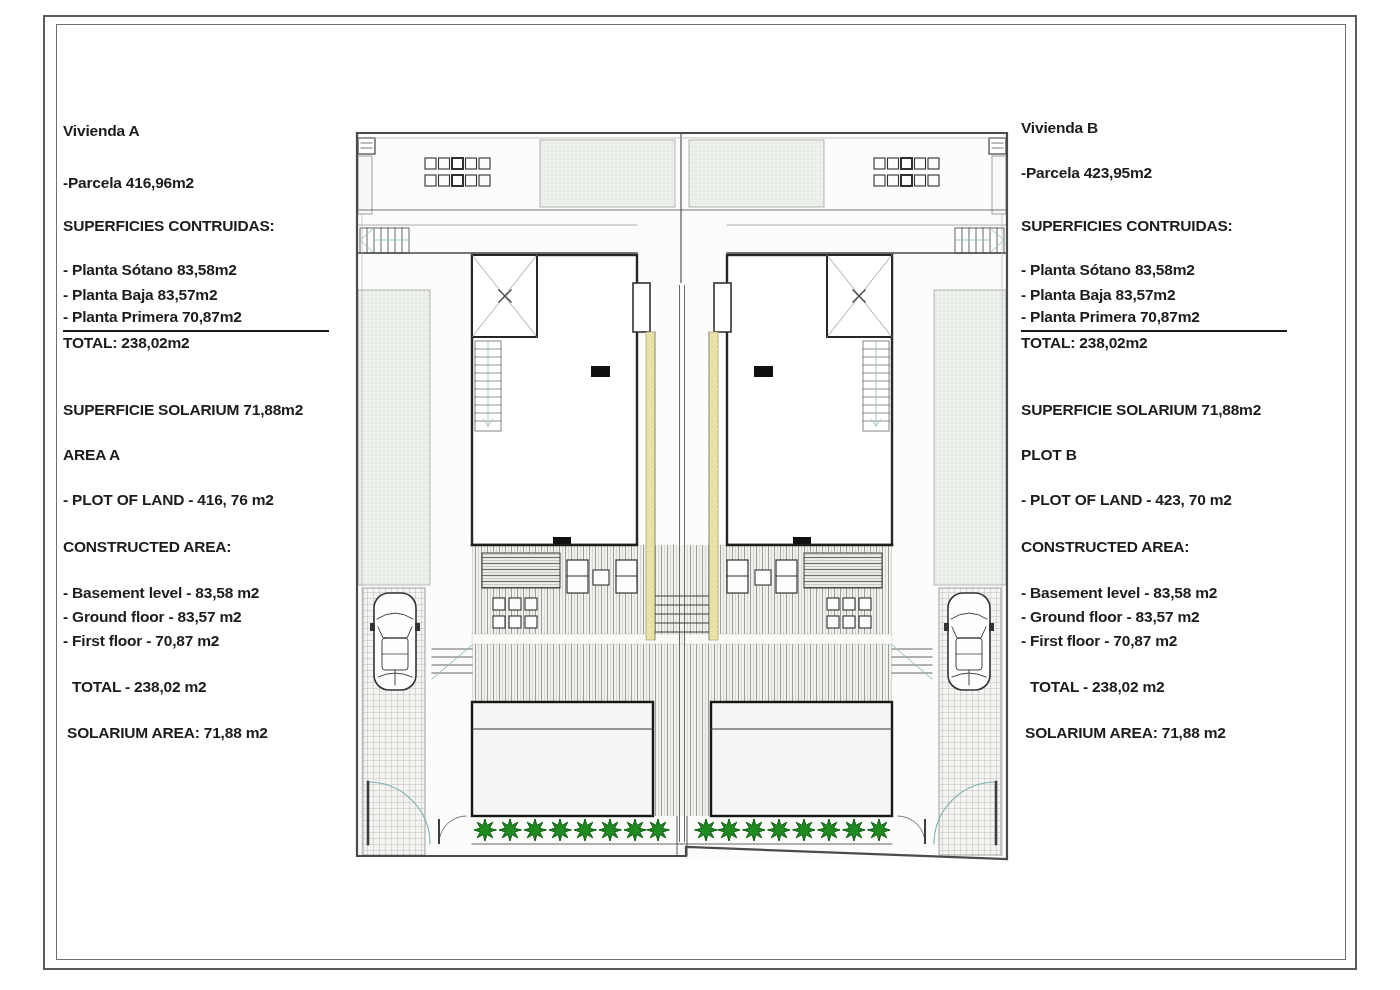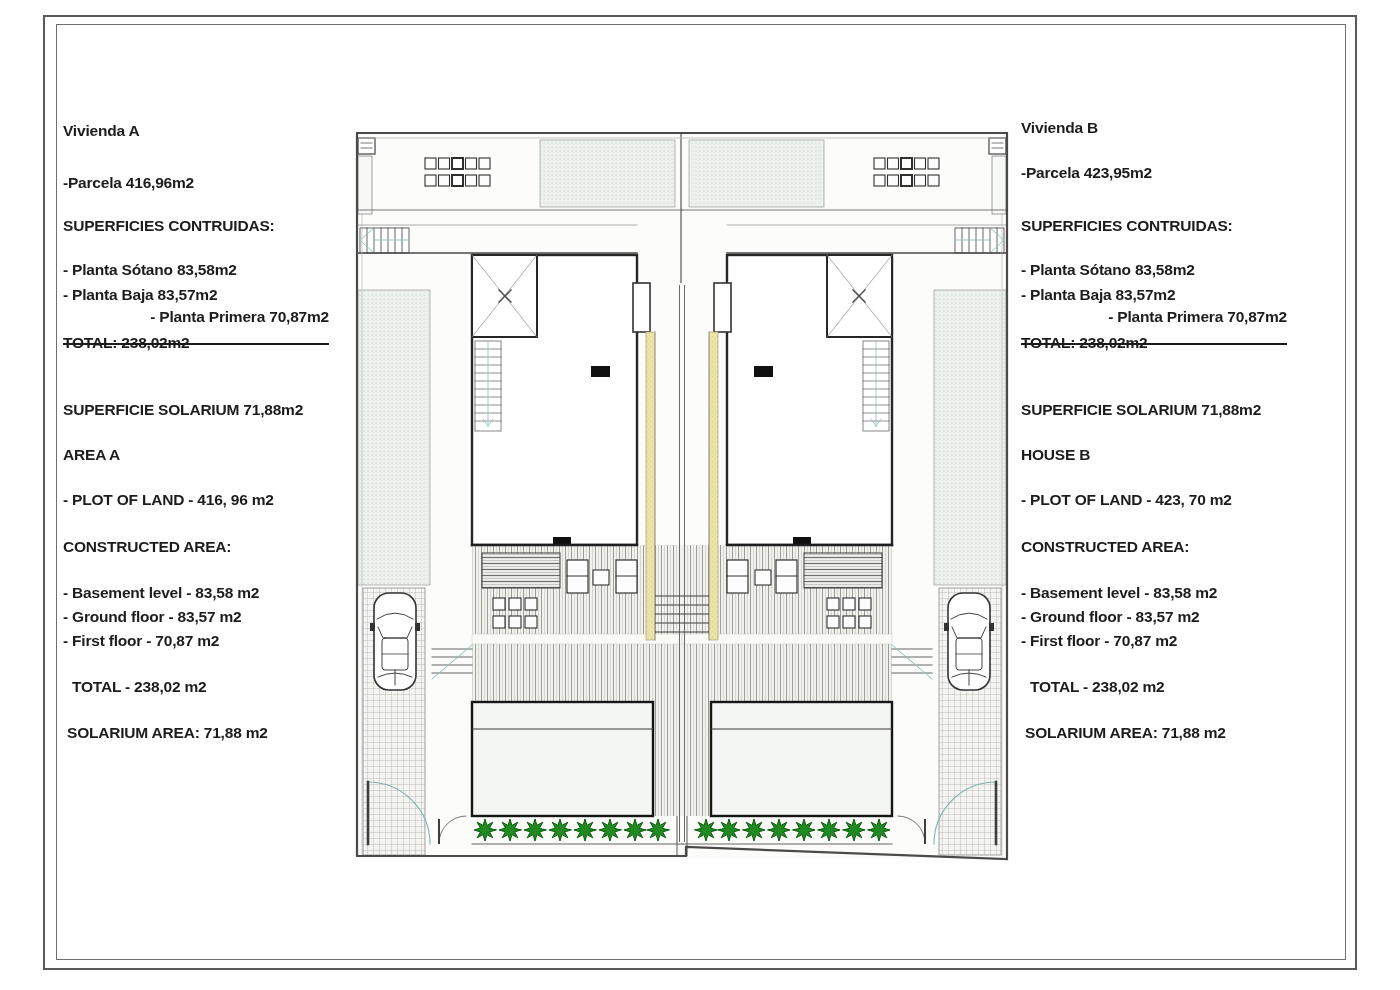--- a/index.html
+++ b/index.html
@@ -5,59 +5,59 @@
   html,body{margin:0;padding:0;}
   body{
     width:1400px;height:990px;position:relative;background:#ffffff;
     font-family:"Liberation Sans", sans-serif;color:#1c1c1c;overflow:hidden;
   }
   .frame-outer{position:absolute;left:43px;top:15px;width:1310px;height:951px;border:2px solid #5a5a5a;}
   .frame-inner{position:absolute;left:56px;top:24px;width:1288px;height:934px;border:1.5px solid #6f6f6f;}
   .panel{position:absolute;top:0;width:330px;height:990px;}
   .panel-a{left:63px;}
   .panel-b{left:1021px;}
-  .ln{position:absolute;left:0;font-weight:bold;font-size:15.5px;line-height:19px;white-space:pre;letter-spacing:-0.2px;text-align:right;}
-  .ul{display:inline-block;min-width:266px;border-bottom:2.5px solid #1b1b1b;padding-bottom:17px;}
+  .ln{position:absolute;left:0;font-weight:bold;font-size:15.5px;line-height:19px;white-space:pre;letter-spacing:-0.2px;}
+  .ul{display:inline-block;min-width:266px;border-bottom:2.5px solid #1b1b1b;padding-bottom:4px;}
   .plan{position:absolute;left:355px;top:130px;width:654px;height:750px;}
 </style>
 </head>
 <body>
 
 <div class="frame-outer"></div>
 <div class="frame-inner"></div>
 
 <div class="panel panel-a">
   <div class="ln" style="top:121px">Vivienda A</div>
   <div class="ln" style="top:173px">-Parcela 416,96m2</div>
   <div class="ln" style="top:216px">SUPERFICIES CONTRUIDAS:</div>
   <div class="ln" style="top:260px">- Planta Sótano 83,58m2</div>
   <div class="ln" style="top:285px">- Planta Baja 83,57m2</div>
   <div class="ln" style="top:307px"><span class="ul">- Planta Primera 70,87m2</span></div>
   <div class="ln" style="top:333px">TOTAL: 238,02m2</div>
   <div class="ln" style="top:400px">SUPERFICIE SOLARIUM 71,88m2</div>
   <div class="ln" style="top:445px">AREA A</div>
-  <div class="ln" style="top:490px">- PLOT OF LAND - 416, 96 m2</div>
+  <div class="ln" style="top:490px">- PLOT OF LAND - 416, 76 m2</div>
   <div class="ln" style="top:537px">CONSTRUCTED AREA:</div>
   <div class="ln" style="top:583px">- Basement level - 83,58 m2</div>
   <div class="ln" style="top:607px">- Ground floor - 83,57 m2</div>
   <div class="ln" style="top:631px">- First floor - 70,87 m2</div>
   <div class="ln" style="top:677px;left:9px">TOTAL - 238,02 m2</div>
   <div class="ln" style="top:723px;left:4px">SOLARIUM AREA: 71,88 m2</div>
 </div>
 
 <div class="panel panel-b">
   <div class="ln" style="top:118px">Vivienda B</div>
   <div class="ln" style="top:163px">-Parcela 423,95m2</div>
   <div class="ln" style="top:216px">SUPERFICIES CONTRUIDAS:</div>
   <div class="ln" style="top:260px">- Planta Sótano 83,58m2</div>
   <div class="ln" style="top:285px">- Planta Baja 83,57m2</div>
   <div class="ln" style="top:307px"><span class="ul">- Planta Primera 70,87m2</span></div>
   <div class="ln" style="top:333px">TOTAL: 238,02m2</div>
   <div class="ln" style="top:400px">SUPERFICIE SOLARIUM 71,88m2</div>
-  <div class="ln" style="top:445px">HOUSE B</div>
+  <div class="ln" style="top:445px">PLOT B</div>
   <div class="ln" style="top:490px">- PLOT OF LAND - 423, 70 m2</div>
   <div class="ln" style="top:537px">CONSTRUCTED AREA:</div>
   <div class="ln" style="top:583px">- Basement level - 83,58 m2</div>
   <div class="ln" style="top:607px">- Ground floor - 83,57 m2</div>
   <div class="ln" style="top:631px">- First floor - 70,87 m2</div>
   <div class="ln" style="top:677px;left:9px">TOTAL - 238,02 m2</div>
   <div class="ln" style="top:723px;left:4px">SOLARIUM AREA: 71,88 m2</div>
 </div>
 
 <svg class="plan" viewBox="0 0 654 750" aria-label="site plan drawing">

